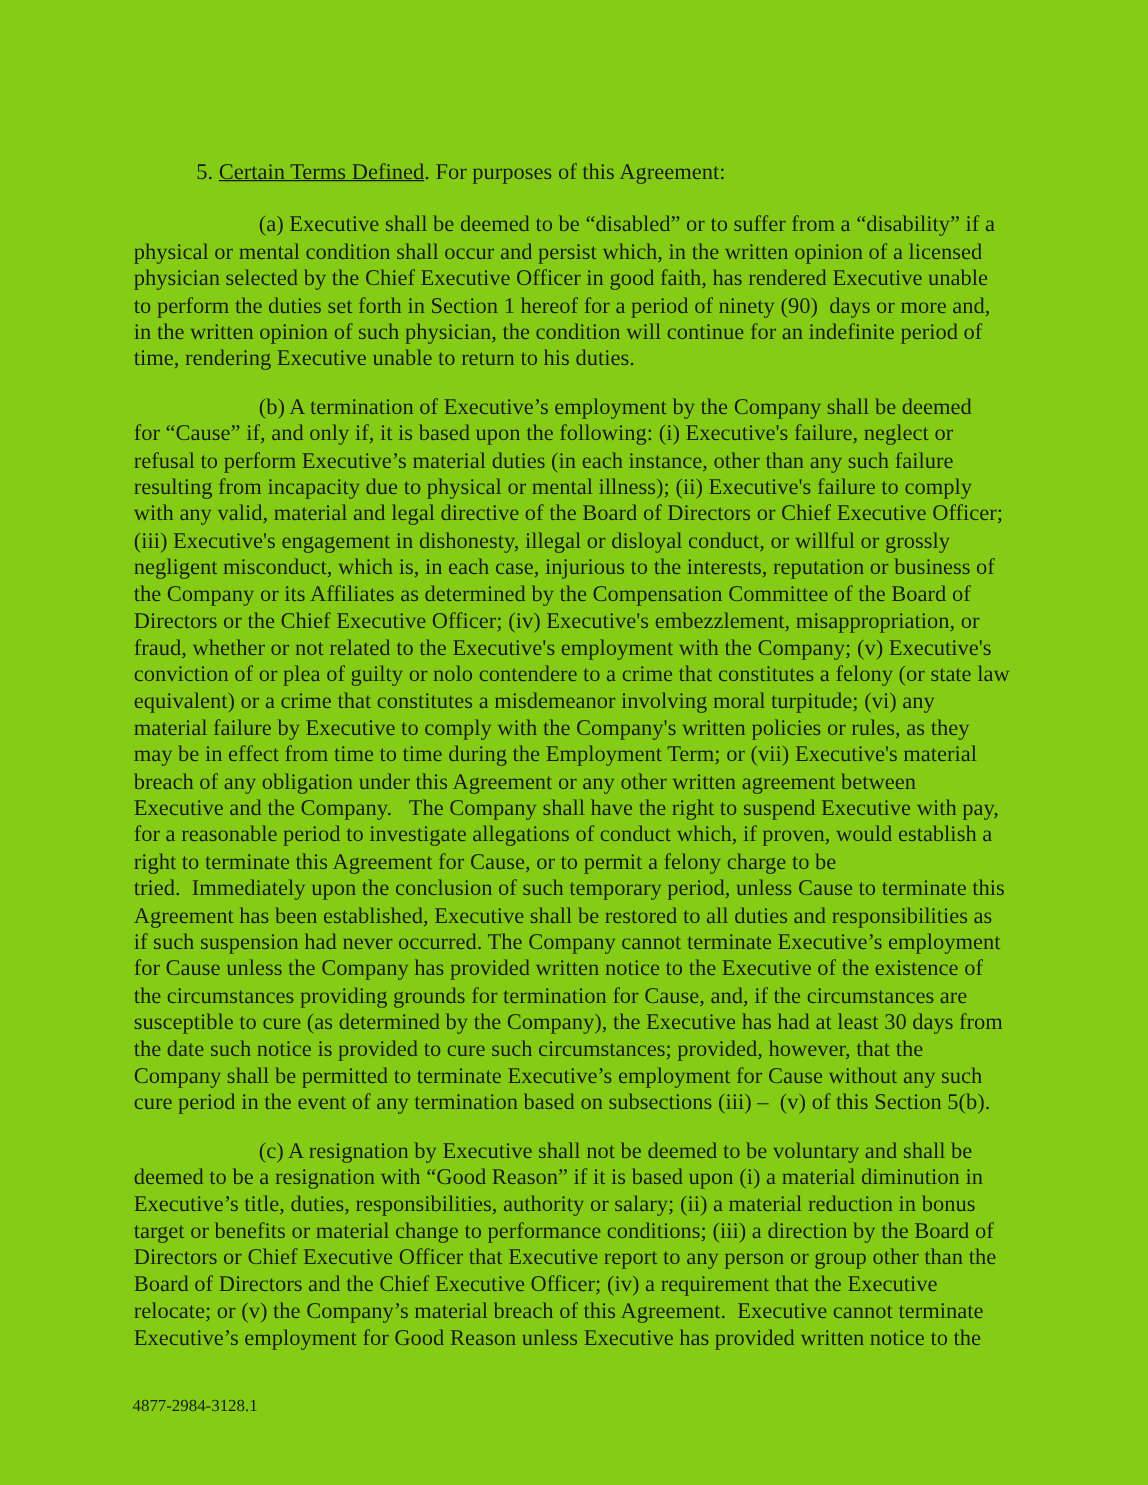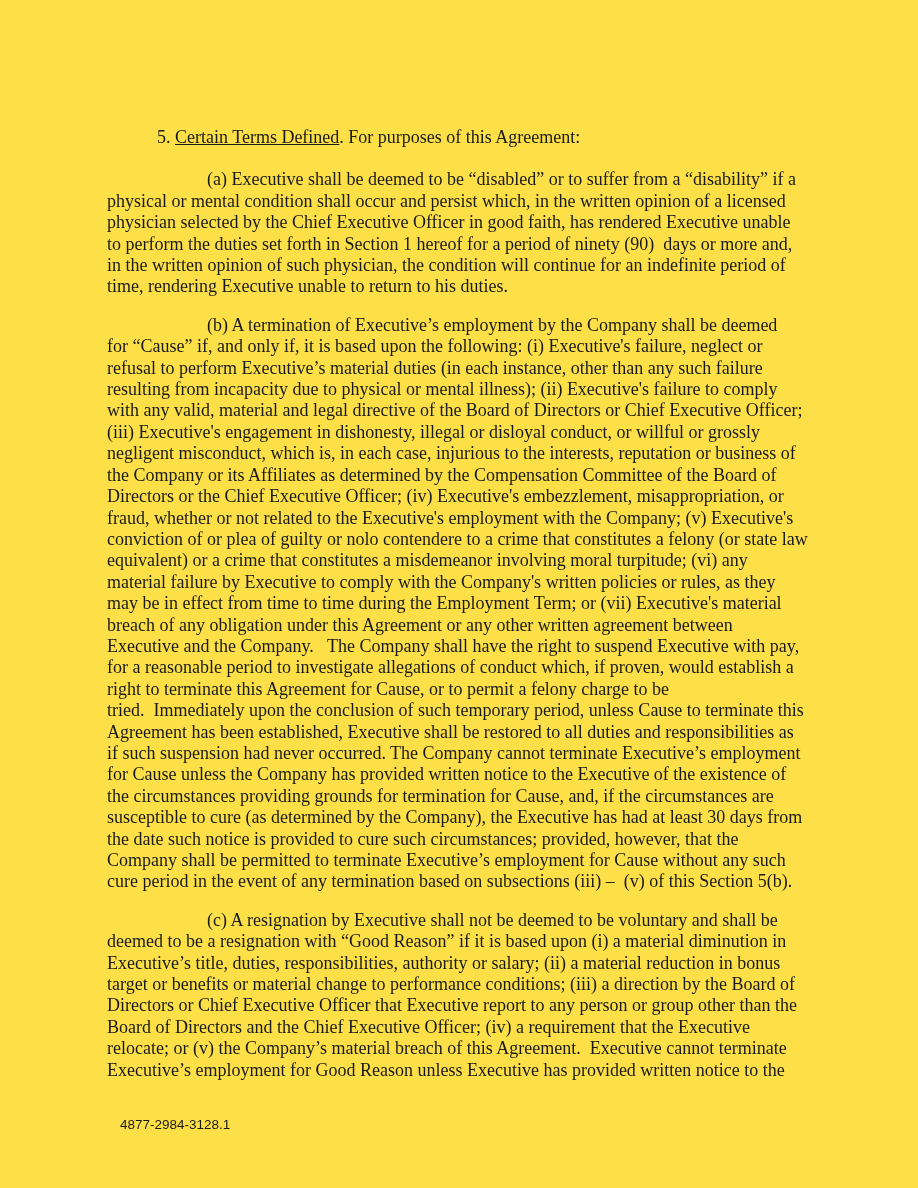--- a/index.html
+++ b/index.html
@@ -36,31 +36,31 @@
   .para {
     margin: 0 0 17px 0;
     text-indent: 100px;
     white-space: pre-wrap;
   }
   .para:last-child {
     margin-bottom: 15px;
   }
   .footer-number {
     position: absolute;
-    left: 120px;
+    left: 106px;
     top: 1117px;
-    font-family: Liberation Sans, sans-serif;
+    font-family: Liberation Serif, serif;
     font-size: 13.5px;
     color: inherit;
   }
 </style>
 </head>
 <body>
 
-<div class="page" style="background: #fde047; color: rgb(26, 26, 26);">
+<div class="page" style="background: #84cc16; color: rgb(26, 26, 26);">
   <div class="doc">
 
     <p class="heading"><span>5. </span><span class="underlined">Certain Terms Defined</span><span>. For purposes of this Agreement:</span></p>
 
     <p class="para">(a) Executive shall be deemed to be “disabled” or to suffer from a “disability” if a
 physical or mental condition shall occur and persist which, in the written opinion of a licensed
 physician selected by the Chief Executive Officer in good faith, has rendered Executive unable
 to perform the duties set forth in Section 1 hereof for a period of ninety (90)  days or more and,
 in the written opinion of such physician, the condition will continue for an indefinite period of
 time, rendering Executive unable to return to his duties.</p>

